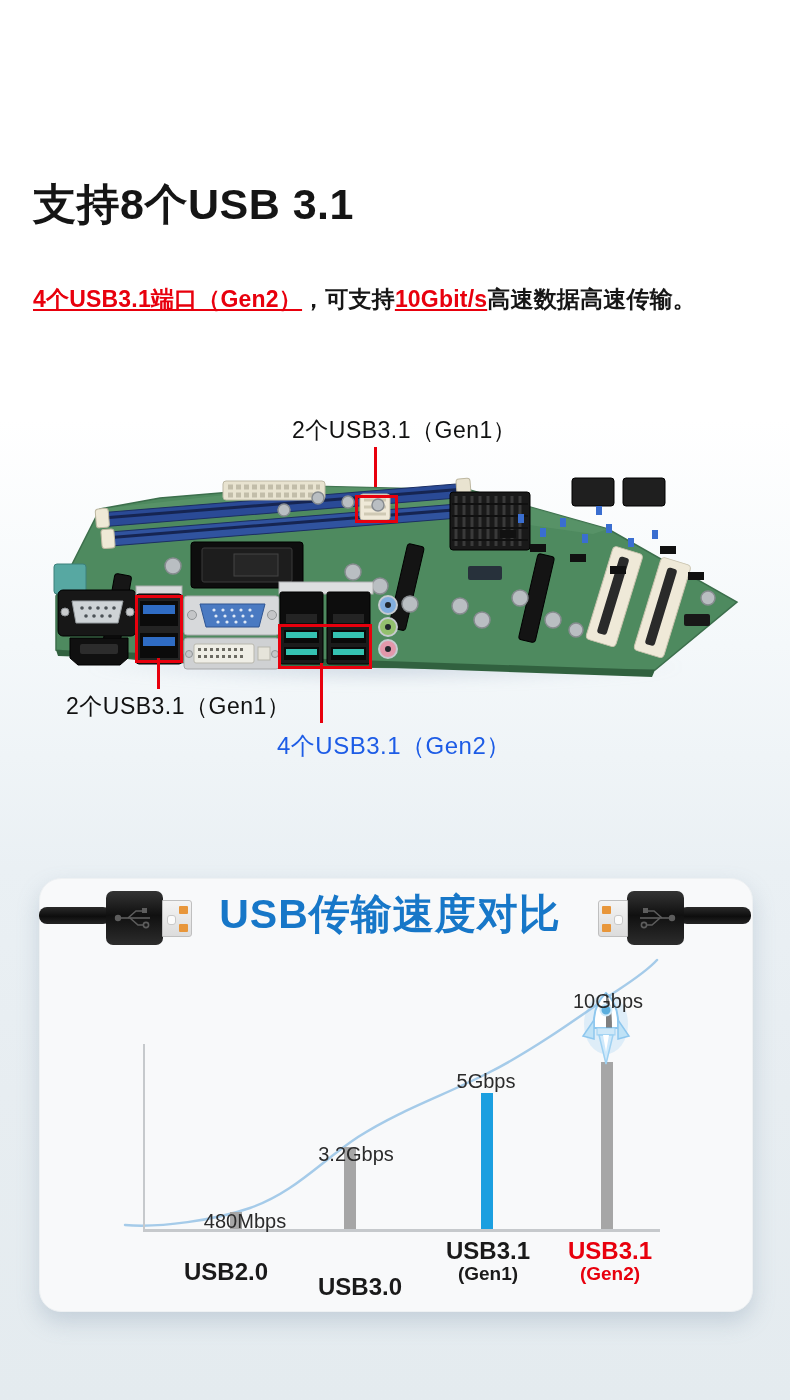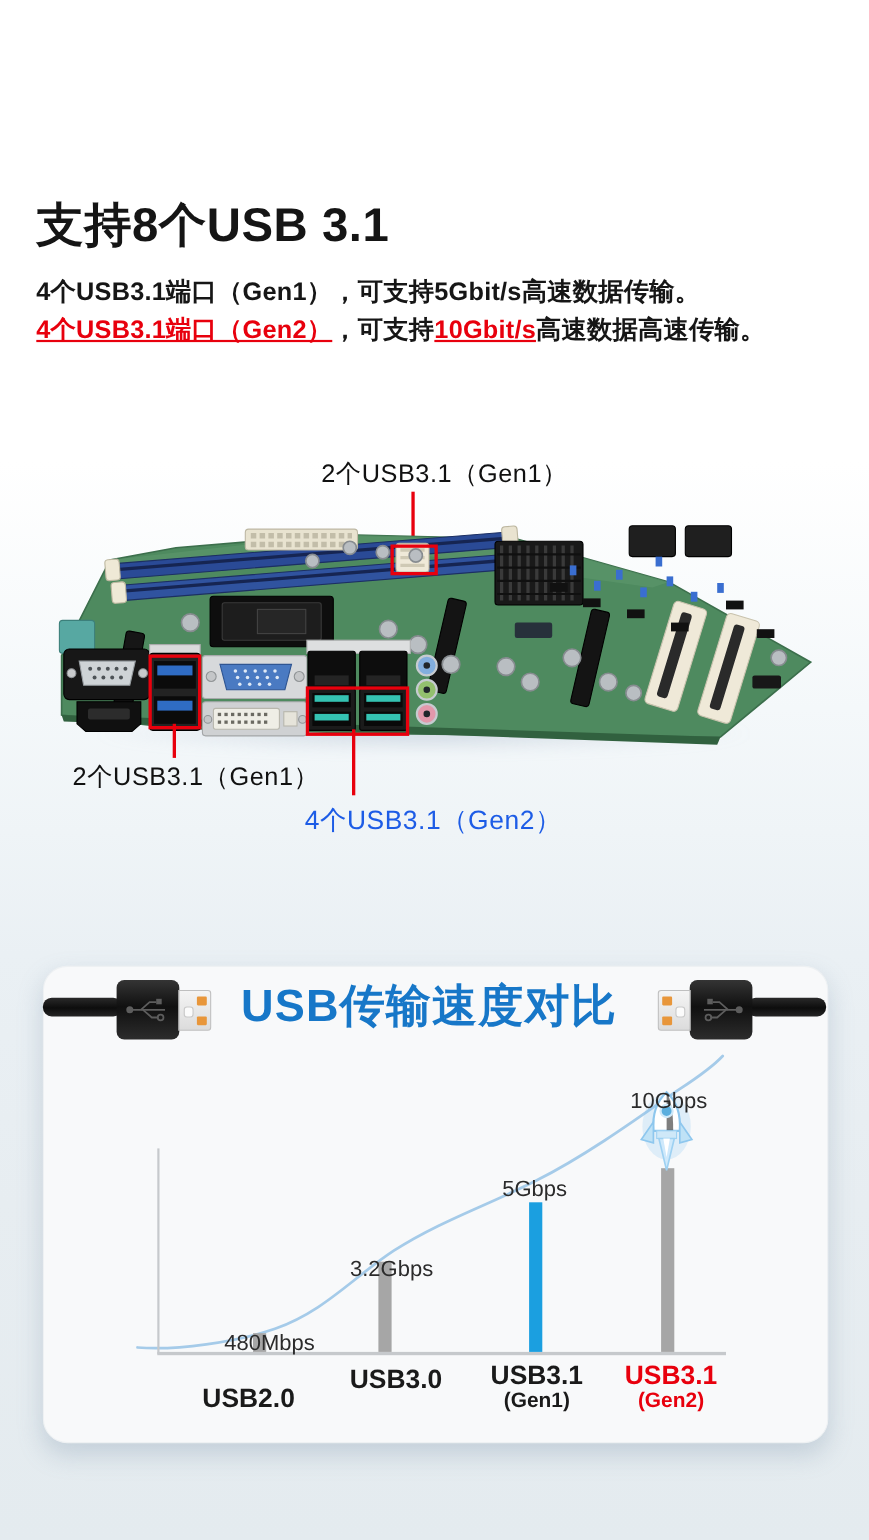--- a/index.html
+++ b/index.html
@@ -64,21 +64,20 @@
   .sub-label{font-size:19px;font-weight:700;white-space:nowrap;transform:translateX(-50%);}
   .sub-2{left:488px;top:1263px;} .sub-3{left:610px;top:1263px;}
   .rocket{left:577px;top:990px;width:58px;height:76px;}
 </style>
 </head>
 <body>
 
 <div class="page">
 
   <div class="abs heading">支持8个USB 3.1</div>
-  <div class="abs desc desc-1">4个USB3.1端口（Gen1），可支持5Gbit/s高速数据传输。</div>
   <div class="abs desc desc-2">
     <span class="red">4个USB3.1端口（Gen2）</span><span>，可支持</span><span class="red">10Gbit/s</span><span>高速数据高速传输。</span>
   </div>
 
   <div class="abs anno-text anno-top">2个USB3.1（Gen1）</div>
   <div class="abs call-line line-top" style="background: rgb(232, 0, 13);"></div>
 
   <div class="abs board-shadow"></div>
   <svg class="abs" style="left:48px;top:474px;" width="692" height="208" viewBox="0 0 692 208">
 
@@ -353,19 +352,19 @@
     <path d="M22 45 L29 74 L36 45 Z" fill="#cfe9fb" stroke="#9ed1f2" stroke-width="1.5"></path>
     <path d="M26 45 L29 62 L32 45 Z" fill="#ffffff"></path>
   </svg>
 
   <div class="abs val-label val-0">480Mbps</div>
   <div class="abs val-label val-1">3.2Gbps</div>
   <div class="abs val-label val-2">5Gbps</div>
   <div class="abs val-label val-3">10Gbps</div>
 
   <div class="abs cat-label cat-0" style="color: rgb(26, 26, 26);">USB2.0</div>
-  <div class="abs cat-label cat-1" style="color: rgb(26, 26, 26);">USB3.0</div>
+  <div class="abs cat-label cat-1" style="color: rgb(26, 26, 26); margin-top: 32px;">USB3.0</div>
   <div class="abs cat-label cat-2" style="color: rgb(26, 26, 26);">USB3.1</div>
   <div class="abs sub-label sub-2" style="color: rgb(26, 26, 26);">(Gen1)</div>
   <div class="abs cat-label cat-3" style="color: rgb(232, 0, 13);">USB3.1</div>
   <div class="abs sub-label sub-3" style="color: rgb(232, 0, 13);">(Gen2)</div>
 
 </div>
 
 </body></html>

